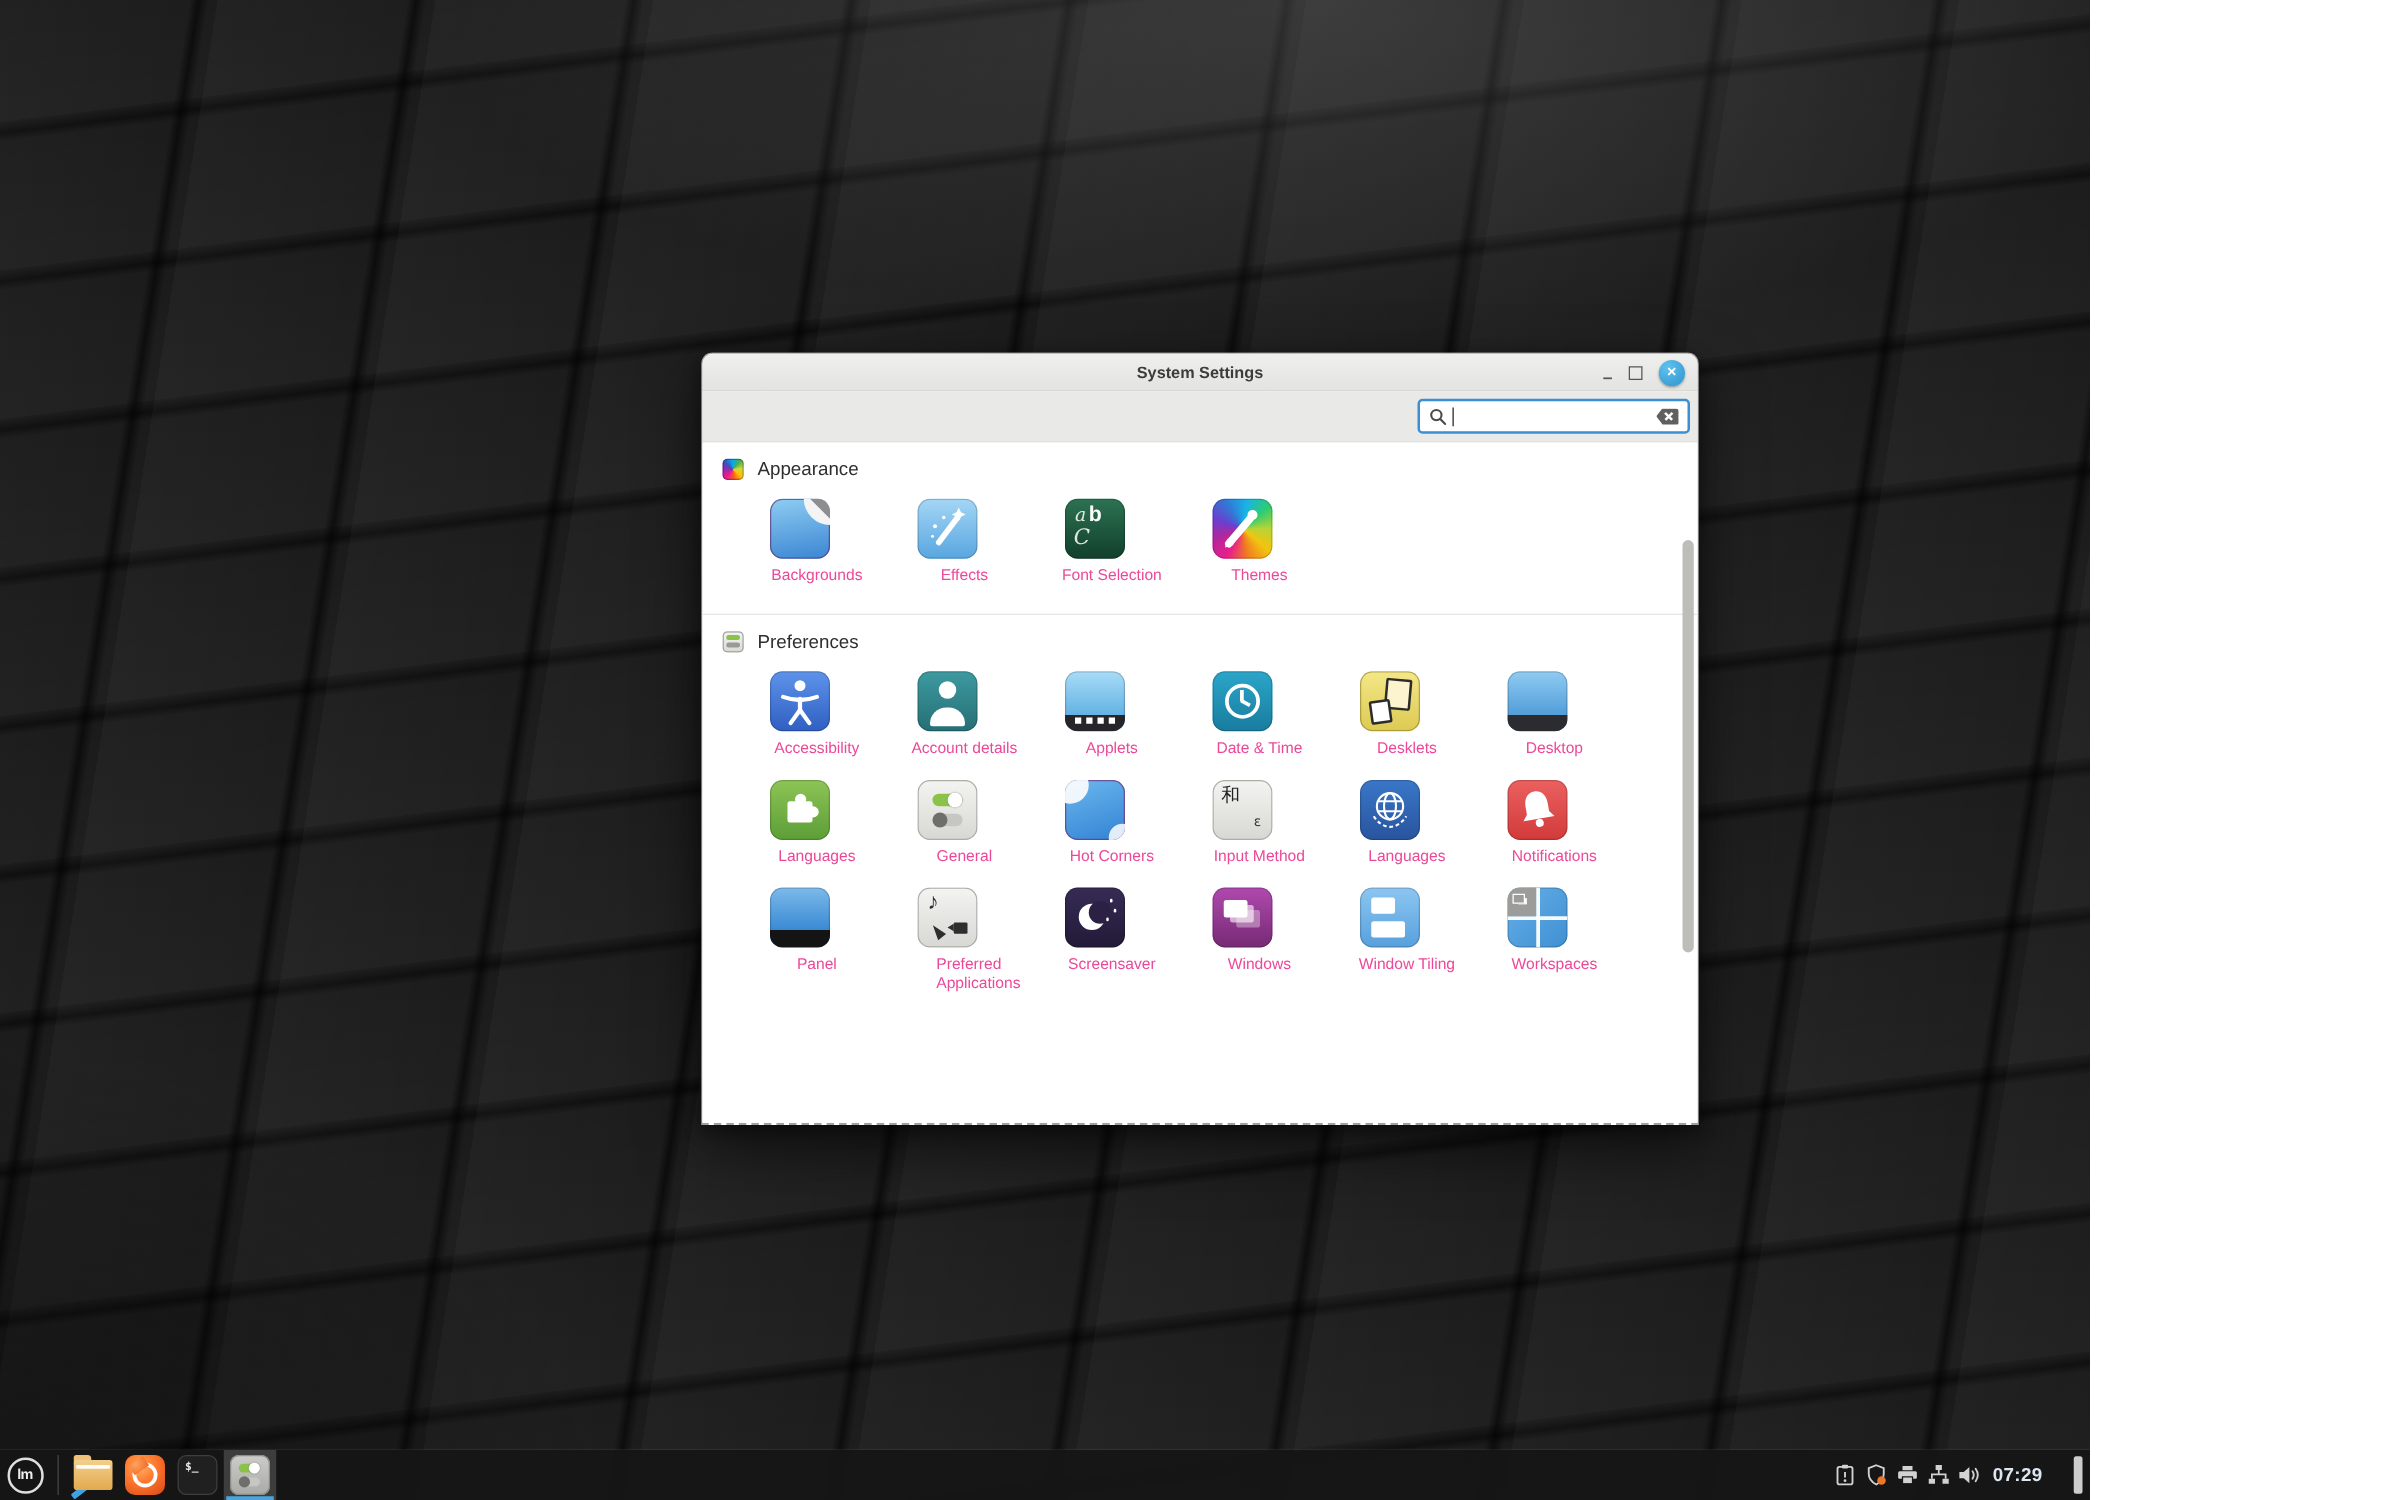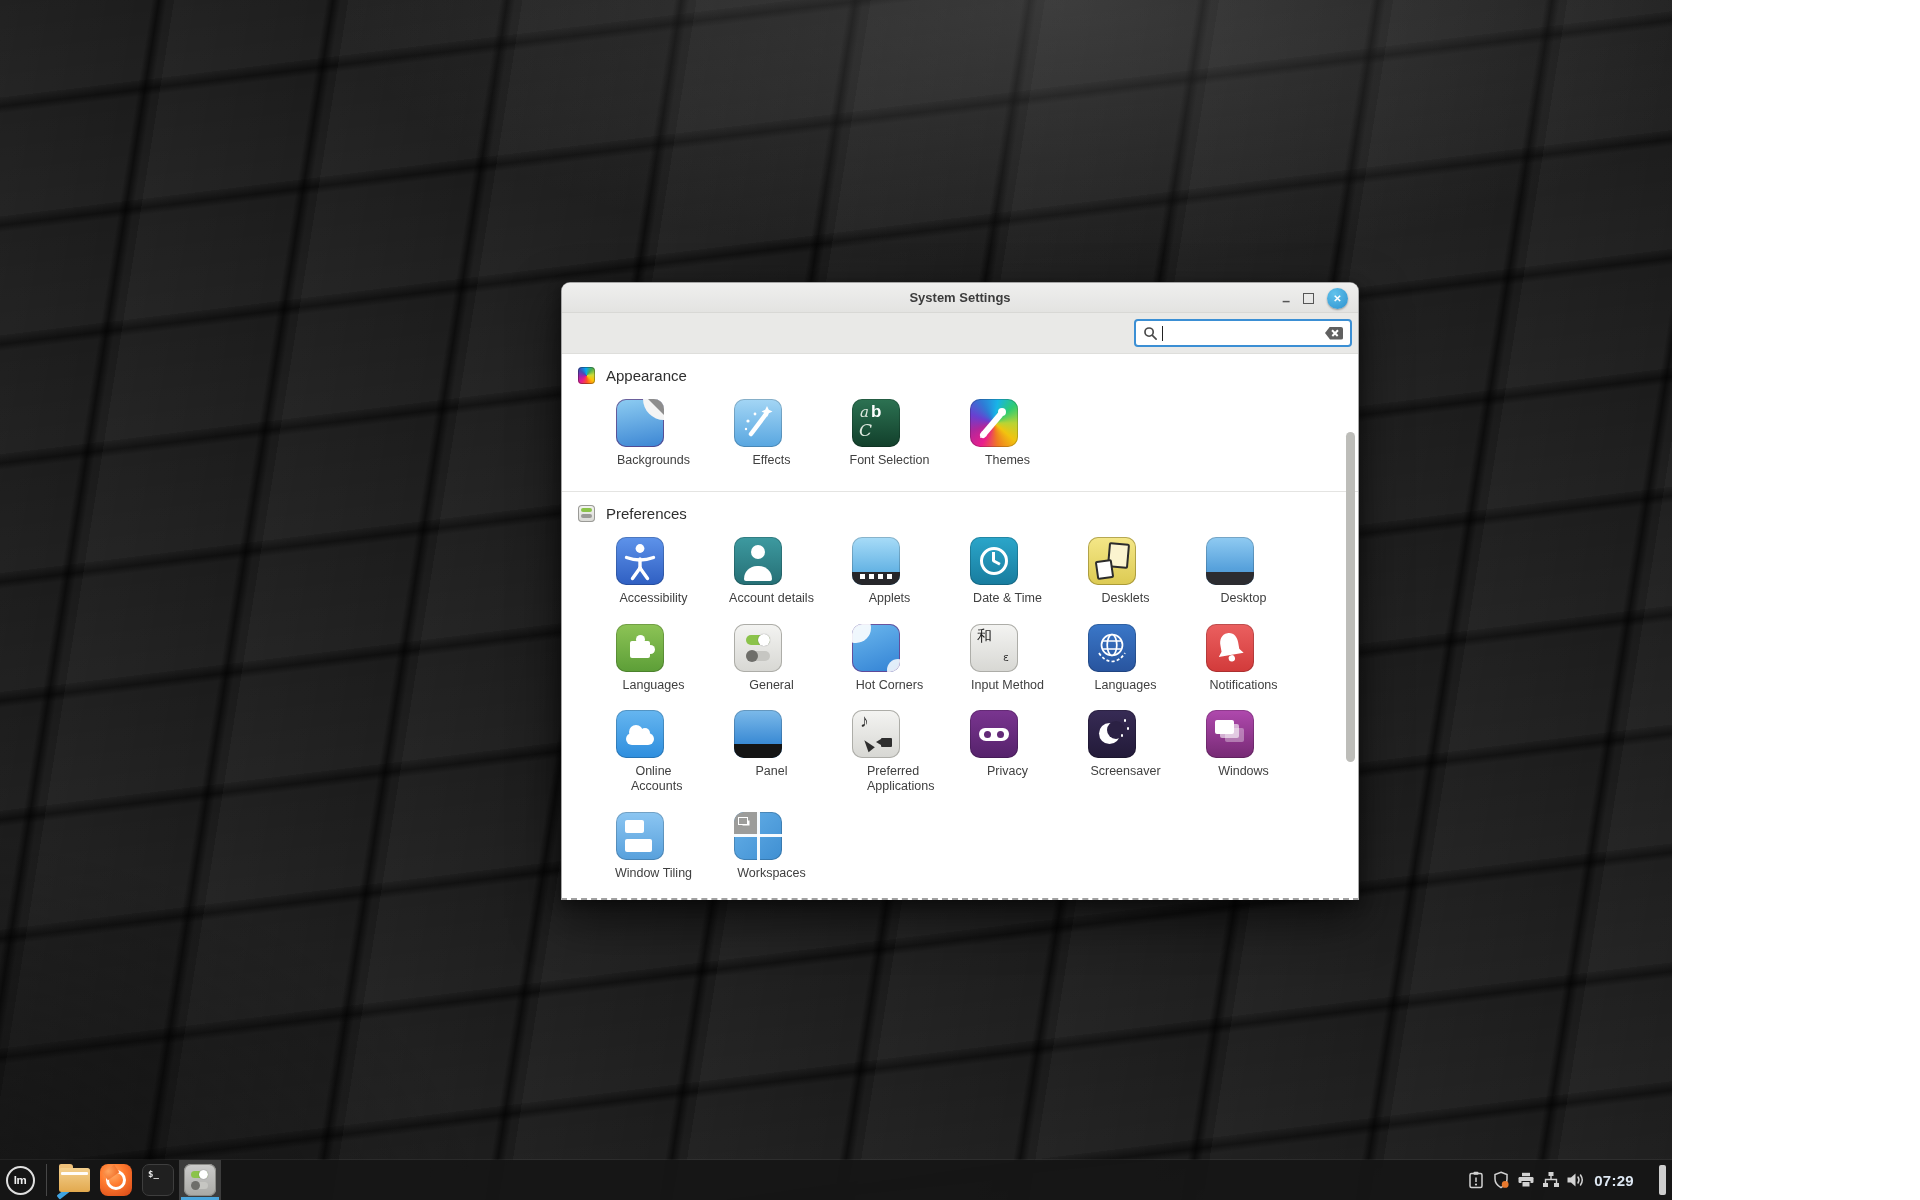--- a/index.html
+++ b/index.html
@@ -58,21 +58,21 @@
   .sechdr { display:flex; align-items:center; gap:11px; margin-top:13px; }
   .sechdr .txt { font-size:15px; color:#2e2e2e; }
   .hic { width:17px; height:17px; border-radius:4px; flex:none; position:relative; }
   .hic-appearance { background:conic-gradient(from 220deg,#e91e8c,#9c27b0,#3f51b5,#03a9f4,#4caf50,#cddc39,#ffc107,#ff5722,#e91e8c); box-shadow:inset 0 0 0 1px rgba(0,0,0,.3); }
   .hic-preferences { background:linear-gradient(#f4f4f2,#d9d9d5); box-shadow:inset 0 0 0 1px #9a9a96; }
   .hic-preferences::before { content:""; position:absolute; left:3px; top:3.5px; width:11px; height:4px; border-radius:2px; background:#8bc34a; }
   .hic-preferences::after  { content:""; position:absolute; left:3px; bottom:3.5px; width:11px; height:4px; border-radius:2px; background:#9a9a96; }
 
   .grid { display:grid; grid-template-columns:repeat(6,118px); row-gap:18px; margin-top:15px; margin-left:3px; }
   .cell { display:flex; flex-direction:column; align-items:center; cursor:default; }
-  .lbl { margin-top:6px; font-size:12.5px; color:#404040; text-align:center; line-height:1.18;padding-left:27px; }
+  .lbl { margin-top:6px; font-size:12.5px; color:#ec4899; line-height:1.18;padding-left:27px; }
   .lbl.wrap2 { max-width:72px; }
   .sep { height:1px; background:#e4e4e2; margin:23px -16px 5px -16px; }
 
   
   .ic { width:48px; height:48px; border-radius:10px; position:relative; overflow:hidden; flex:none; box-shadow:inset 0 0 0 1px rgba(0,0,0,.18); }
   .ic i, .ic em, .ic b { position:absolute; display:block; font-style:normal; }
 
   .ic-backgrounds { background:linear-gradient(170deg,#8ecdf2,#3b85d3); box-shadow:inset 0 0 0 1px rgba(90,40,110,.65); }
   .ic-backgrounds .curl { top:0; right:0; width:21px; height:21px; background:#f4f4f4; border-bottom-left-radius:100%; }
   .ic-backgrounds .fold { top:0; right:0; width:0; height:0; border-top:16px solid #8d8d8d; border-left:16px solid transparent; }
@@ -389,49 +389,37 @@
         <div class="cell">
           <span class="ic ic-notifications">
             <svg width="48" height="48" viewBox="0 0 48 48" style="transform:rotate(-10deg)">
                 <path fill="#fff" d="M24 9c-6.2 0-9 5.2-9 11v6.3L11.4 31h25.2L33 26.3V20c0-5.8-2.8-11-9-11z"></path>
                 <circle cx="24" cy="34.5" r="3.2" fill="#fff"></circle>
               </svg>
           </span>
           <span class="lbl">Notifications</span>
         </div>
 
-        <div class="cell">
-          <span class="ic ic-online">
-              <i class="cloud"></i>
-            </span>
-          <span class="lbl wrap2">Online Accounts</span>
-        </div>
 
         <div class="cell">
           <span class="ic ic-panel">
               <i class="bar"></i>
             </span>
           <span class="lbl">Panel</span>
         </div>
 
         <div class="cell">
           <span class="ic ic-preferred">
             <em class="note">♪</em>
               <i class="cam"></i>
               <i class="cur"></i>
           </span>
           <span class="lbl wrap2">Preferred Applications</span>
         </div>
 
-        <div class="cell">
-          <span class="ic ic-privacy">
-              <i class="mask"></i>
-            </span>
-          <span class="lbl">Privacy</span>
-        </div>
 
         <div class="cell">
           <span class="ic ic-screensaver">
               <i class="moon"></i>
               <i class="s1"></i>
               <i class="s2"></i>
               <i class="s3"></i>
             </span>
           <span class="lbl">Screensaver</span>
         </div>

